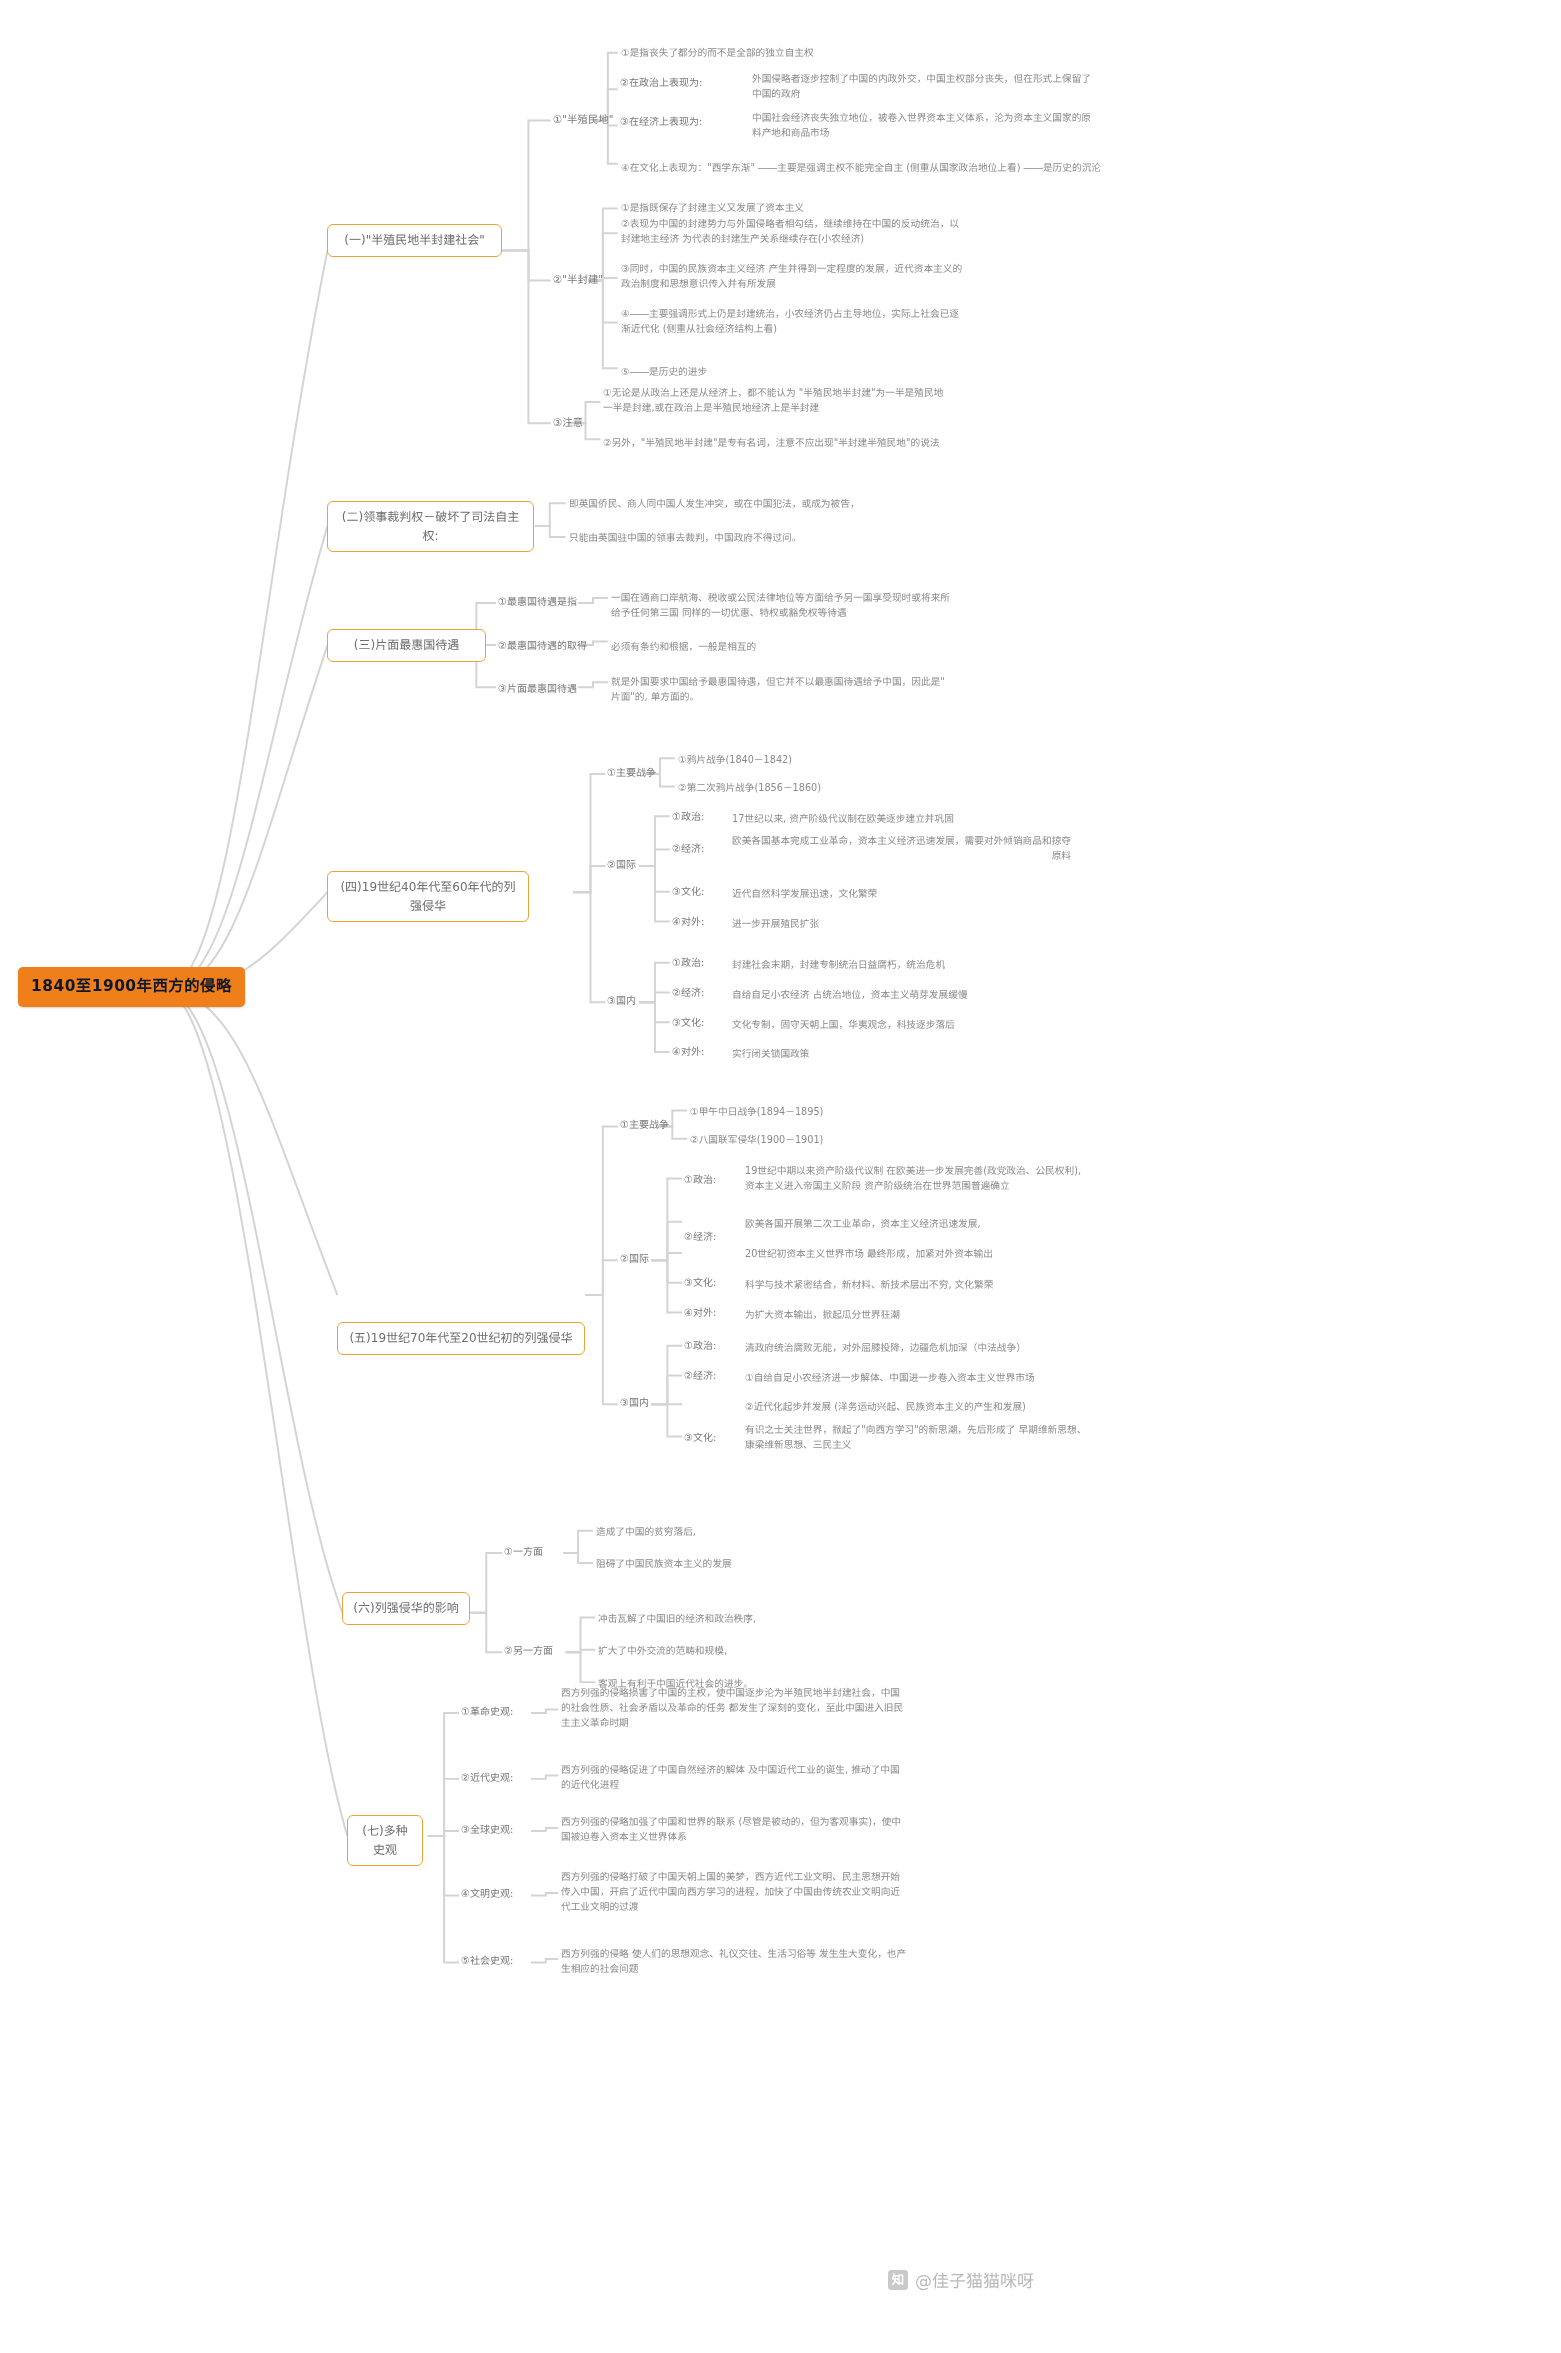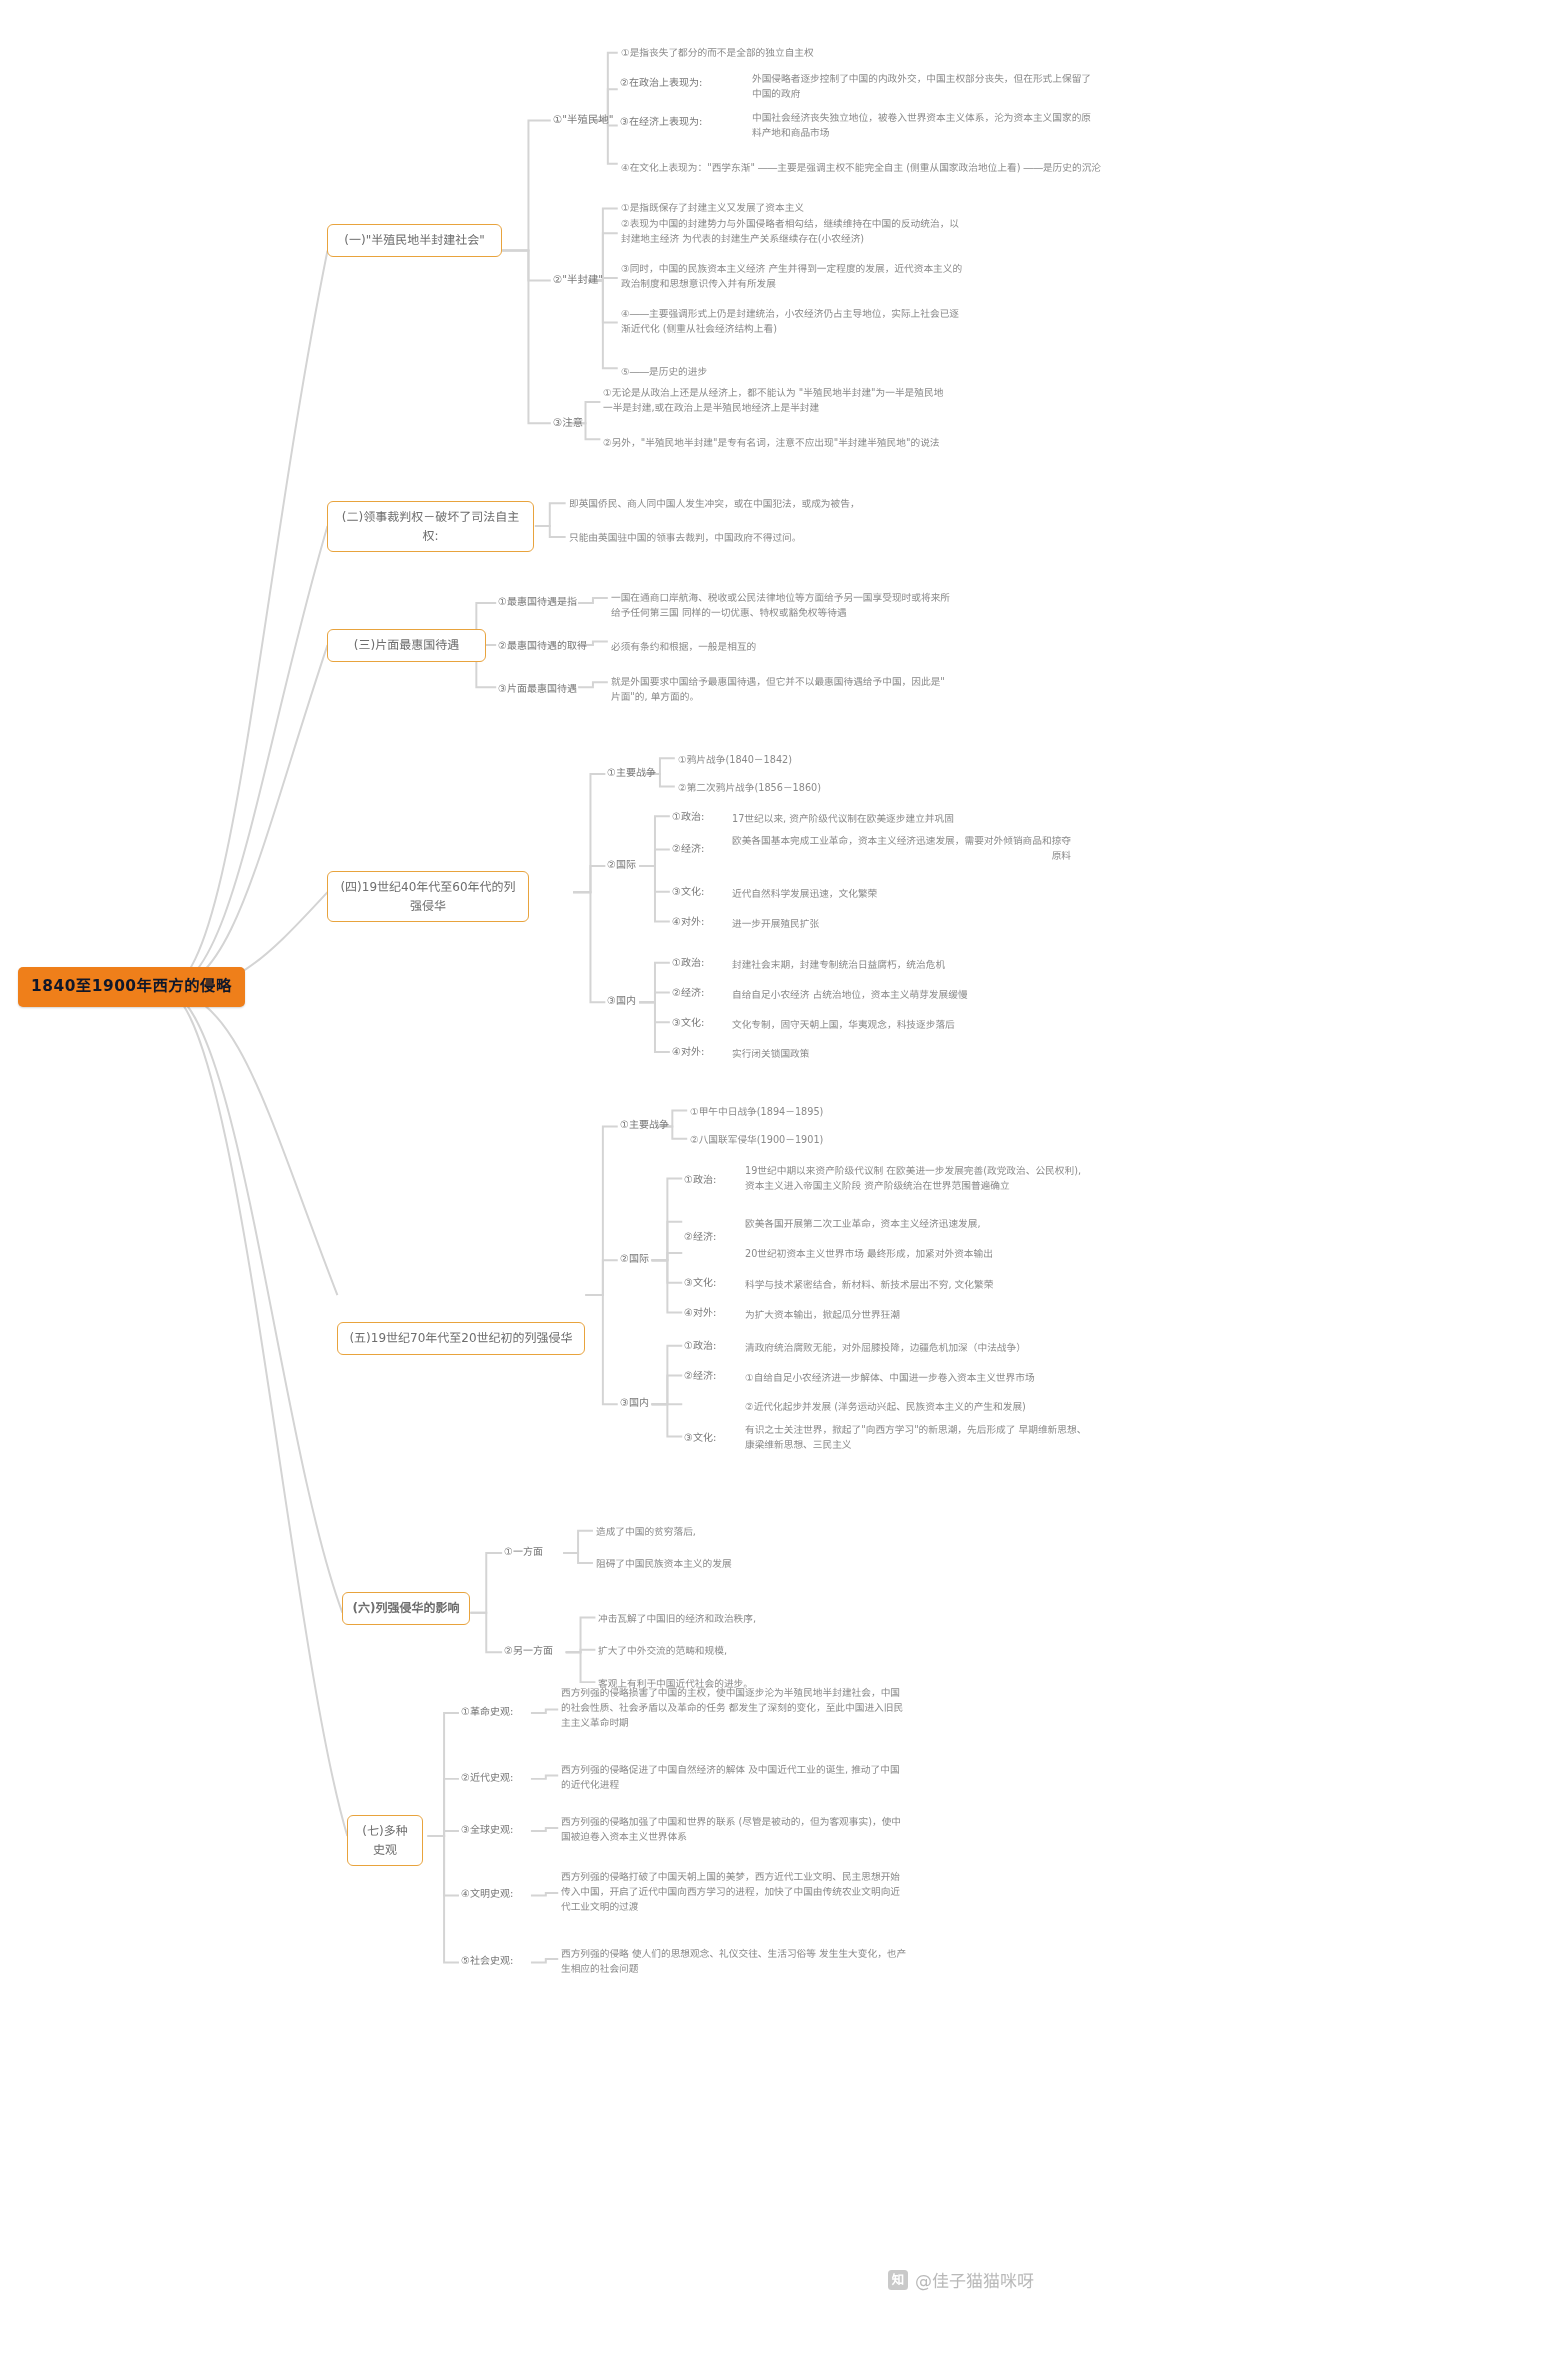--- a/index.html
+++ b/index.html
@@ -297,21 +297,21 @@
   <div class="node lvl2 small" style="left:618px;top:1394px;">③国内</div>
   <div class="node lvl2 small" style="left:682px;top:1337px;">①政治:</div>
   <div class="node lvl3" style="left:742px;top:1338px;max-width:496px;">清政府统治腐败无能，对外屈膝投降，边疆危机加深（中法战争）</div>
   <div class="node lvl2 small" style="left:682px;top:1367px;">②经济:</div>
   <div class="node lvl3" style="left:742px;top:1368px;max-width:501px;">①自给自足小农经济进一步解体、中国进一步卷入资本主义世界市场</div>
   <div class="node lvl3" style="left:742px;top:1397px;max-width:501px;">②近代化起步并发展 (洋务运动兴起、民族资本主义的产生和发展)</div>
   <div class="node lvl2 small" style="left:682px;top:1429px;">③文化:</div>
   <div class="node lvl3" style="left:742px;top:1420px;max-width:496px;">有识之士关注世界，掀起了"向西方学习"的新思潮，先后形成了 早期维新思想、
 康梁维新思想、三民主义</div>
 
-  <div class="node lvl1" style="left:342px;top:1592px;width:128px;font-weight:bold;">(六)列强侵华的影响</div>
+  <div class="node lvl1" style="left:342px;top:1592px;width:128px;">(六)列强侵华的影响</div>
 
   <div class="node lvl2 small" style="left:502px;top:1543px;">①一方面</div>
   <div class="node lvl3 w-narrow" style="left:593px;top:1522px;">造成了中国的贫穷落后,</div>
   <div class="node lvl3 w-narrow" style="left:593px;top:1554px;">阻碍了中国民族资本主义的发展</div>
 
   <div class="node lvl2 small" style="left:502px;top:1642px;">②另一方面</div>
   <div class="node lvl3 w-narrow" style="left:595px;top:1609px;">冲击瓦解了中国旧的经济和政治秩序,</div>
   <div class="node lvl3 w-narrow" style="left:595px;top:1641px;">扩大了中外交流的范畴和规模,</div>
   <div class="node lvl3 w-narrow" style="left:595px;top:1674px;">客观上有利于中国近代社会的进步。</div>
 

